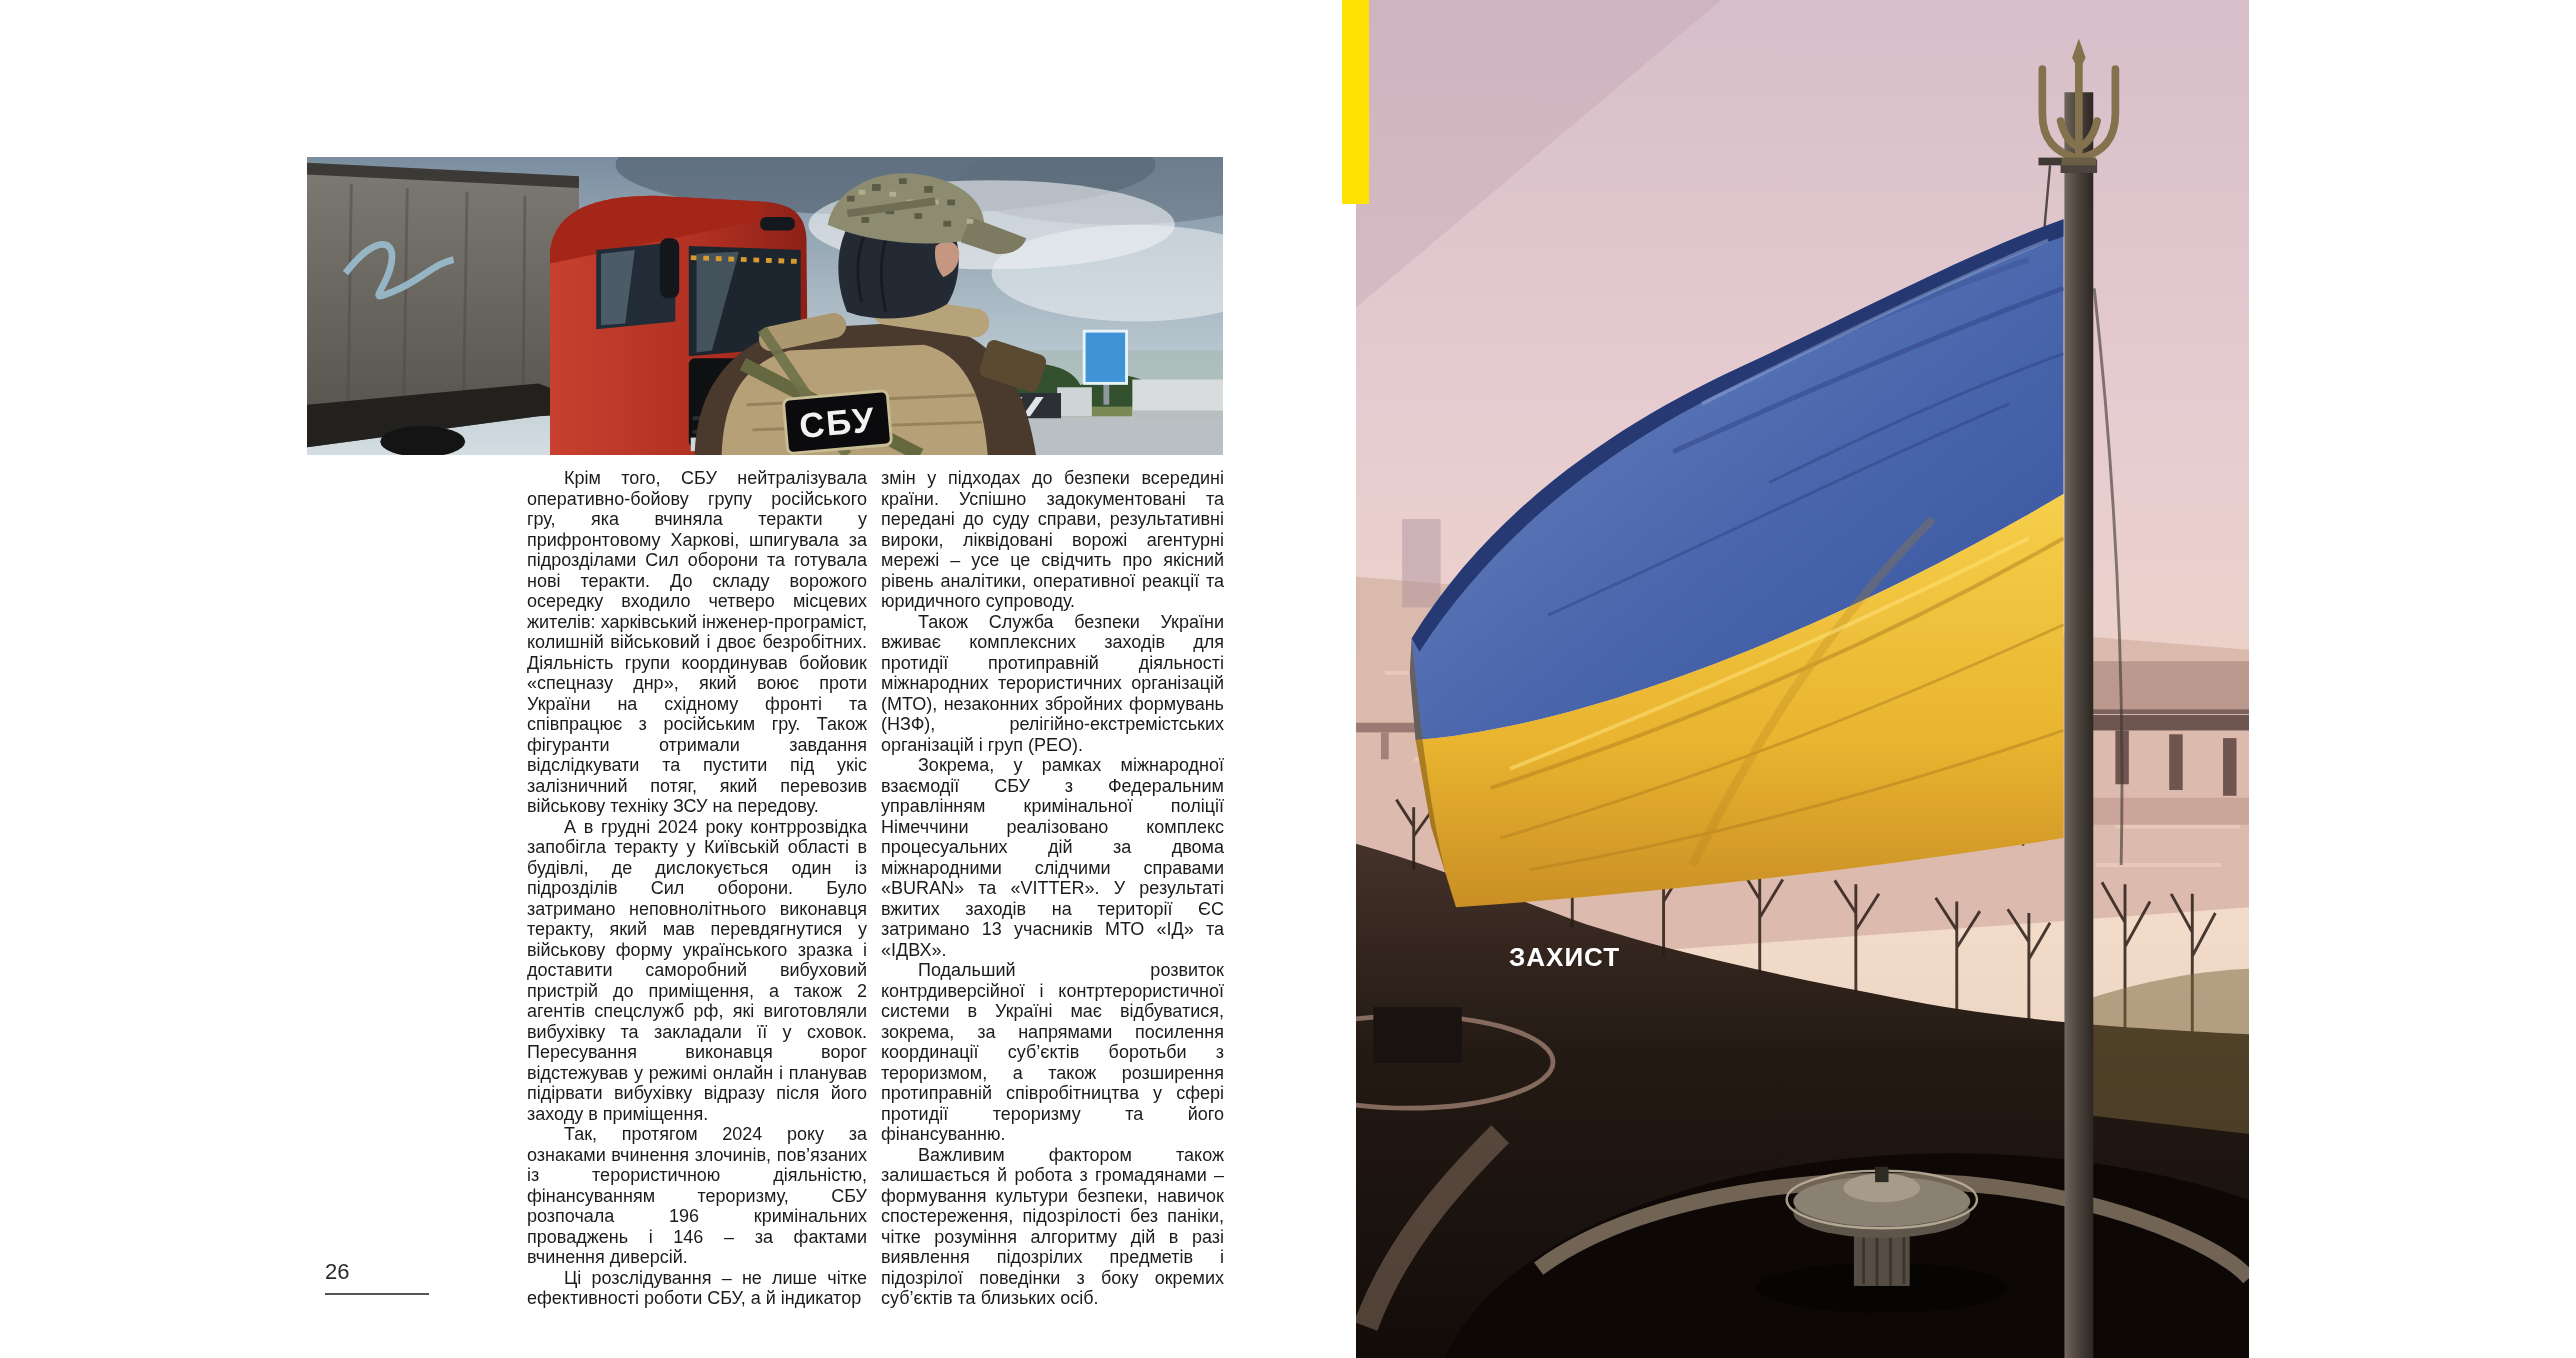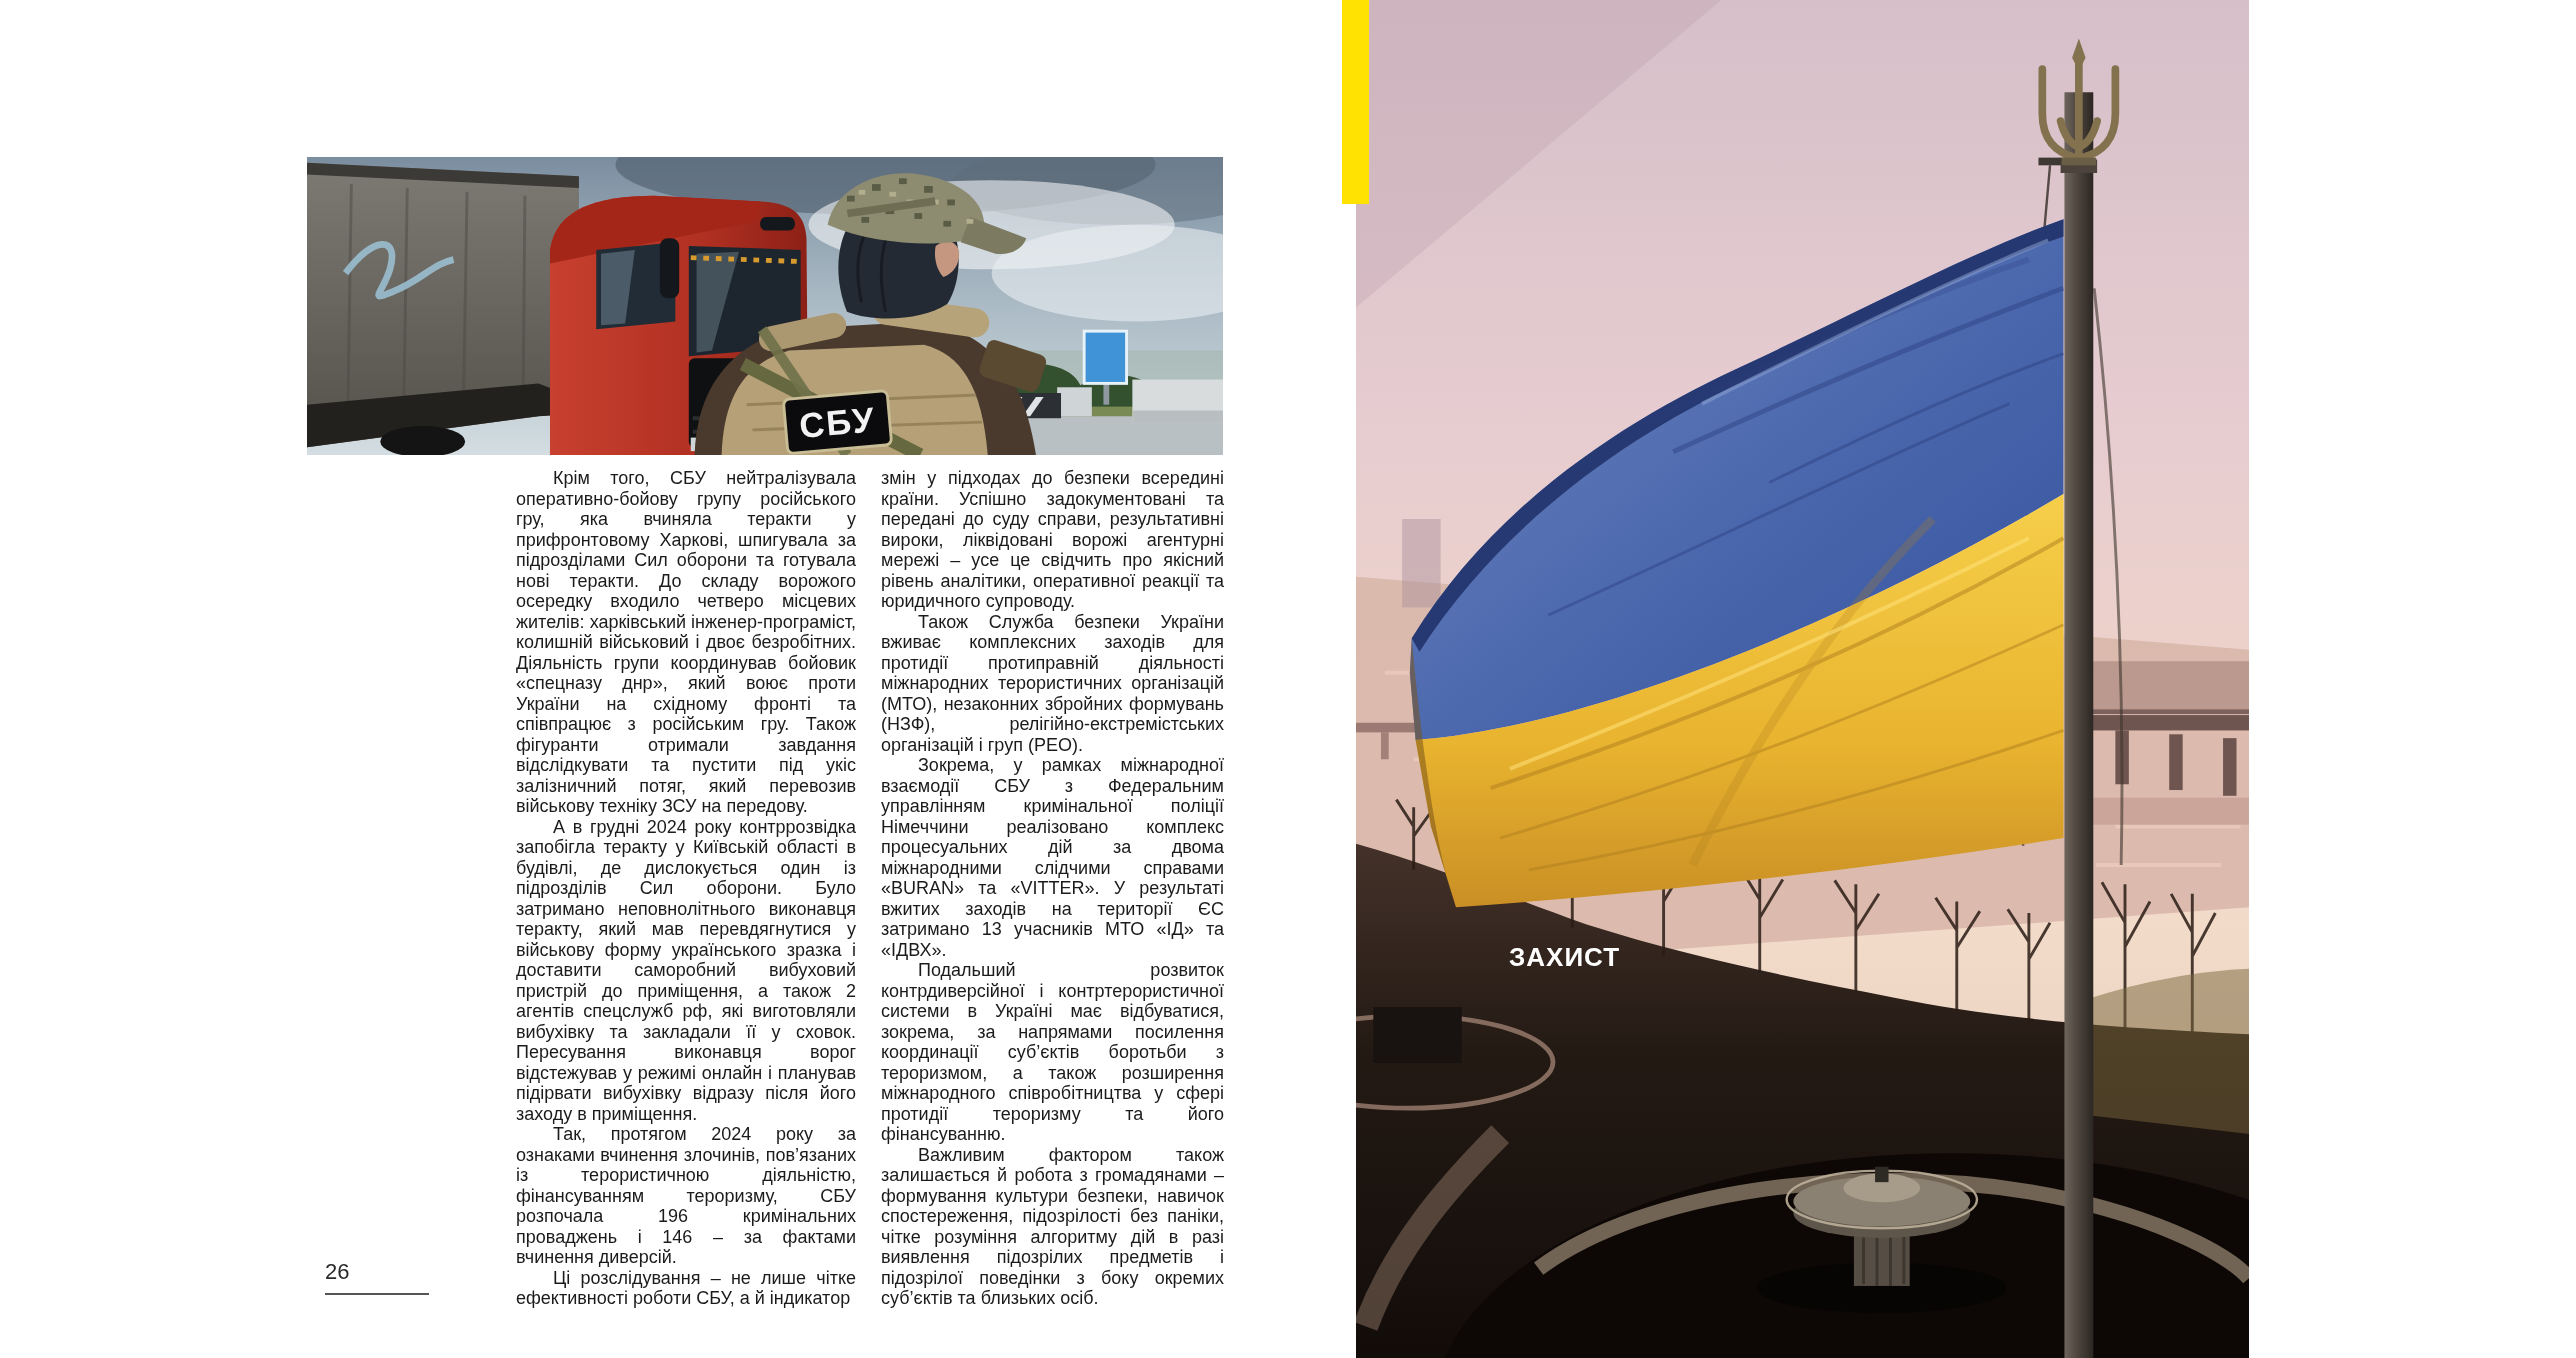--- a/index.html
+++ b/index.html
@@ -9,21 +9,21 @@
     font-family:"Liberation Sans","DejaVu Sans",sans-serif;
   }
   .spread{position:absolute;inset:0;}
   
   .photo-left{position:absolute;left:307px;top:157px;width:916px;height:298px;}
   .photo-left svg{display:block;width:100%;height:100%;}
   .col{
     position:absolute;top:468px;height:844px;overflow:hidden;
     font-size:18px;line-height:20.5px;text-align:justify;color:#1b1b1b;
   }
-  .col1{left:516px;width:340px;}
+  .col1{left:527px;width:340px;}
   .col2{left:881px;width:343px;}
   .col p{margin:0;text-indent:37px;}
   .col p.cont{text-indent:0;}
   .pageno{
     position:absolute;left:325px;top:1259px;width:104px;
     text-align:left;font-size:22px;color:#2a2a2a;
   }
   .pagerule{position:absolute;left:325px;top:1293px;width:104px;height:1.9px;background:#555;}
   
   .photo-right{position:absolute;left:1356px;top:0;width:893px;height:1359px;}
@@ -149,21 +149,21 @@
       <p>Крім того, СБУ нейтралізувала оперативно-бойову групу російського гру, яка вчиняла теракти у прифронтовому Харкові, шпигувала за підрозділами Сил оборони та готувала нові теракти. До складу ворожого осередку входило четверо місцевих жителів: харківський інженер-програміст, колишній військовий і двоє безробітних. Діяльність групи координував бойовик «спецназу днр», який воює проти України на східному фронті та співпрацює з російським гру. Також фігуранти отримали завдання відслідкувати та пустити під укіс залізничний потяг, який перевозив військову техніку ЗСУ на передову.</p>
       <p>А в грудні 2024 року контррозвідка запобігла теракту у Київській області в будівлі, де дислокується один із підрозділів Сил оборони. Було затримано неповнолітнього виконавця теракту, який мав перевдягнутися у військову форму українського зразка і доставити саморобний вибуховий пристрій до приміщення, а також 2 агентів спецслужб рф, які виготовляли вибухівку та закладали її у сховок. Пересування виконавця ворог відстежував у режимі онлайн і планував підірвати вибухівку відразу після його заходу в приміщення.</p>
       <p>Так, протягом 2024 року за ознаками вчинення злочинів, пов’язаних із терористичною діяльністю, фінансуванням тероризму, СБУ розпочала 196 кримінальних проваджень і 146 – за фактами вчинення диверсій.</p>
       <p>Ці розслідування – не лише чітке ефективності роботи СБУ, а й індикатор</p>
     </div>
 
     <div class="col col2">
       <p class="cont">змін у підходах до безпеки всередині країни. Успішно задокументовані та передані до суду справи, результативні вироки, ліквідовані ворожі агентурні мережі – усе це свідчить про якісний рівень аналітики, оперативної реакції та юридичного супроводу.</p>
       <p>Також Служба безпеки України вживає комплексних заходів для протидії протиправній діяльності міжнародних терористичних організацій (МТО), незаконних збройних формувань (НЗФ), релігійно-екстремістських організацій і груп (РЕО).</p>
       <p>Зокрема, у рамках міжнародної взаємодії СБУ з Федеральним управлінням кримінальної поліції Німеччини реалізовано комплекс процесуальних дій за двома міжнародними слідчими справами «BURAN» та «VITTER». У результаті вжитих заходів на території ЄС затримано 13 учасників МТО «ІД» та «ІДВХ».</p>
-      <p>Подальший розвиток контрдиверсійної і контртерористичної системи в Україні має відбуватися, зокрема, за напрямами посилення координації суб’єктів боротьби з тероризмом, а також розширення міжнародного співробітництва у сфері протидії тероризму та його фінансуванню.</p>
+      <p>Подальший розвиток контрдиверсійної і контртерористичної системи в Україні має відбуватися, зокрема, за напрямами посилення координації суб’єктів боротьби з тероризмом, а також розширення протиправній співробітництва у сфері протидії тероризму та його фінансуванню.</p>
       <p>Важливим фактором також залишається й робота з громадянами – формування культури безпеки, навичок спостереження, підозрілості без паніки, чітке розуміння алгоритму дій в разі виявлення підозрілих предметів і підозрілої поведінки з боку окремих суб’єктів та близьких осіб.</p>
     </div>
 
     <div class="pageno">26</div>
     <div class="pagerule"></div>
   </section>
 
   <section>
 
     <figure class="photo-right" style="margin:0;">

